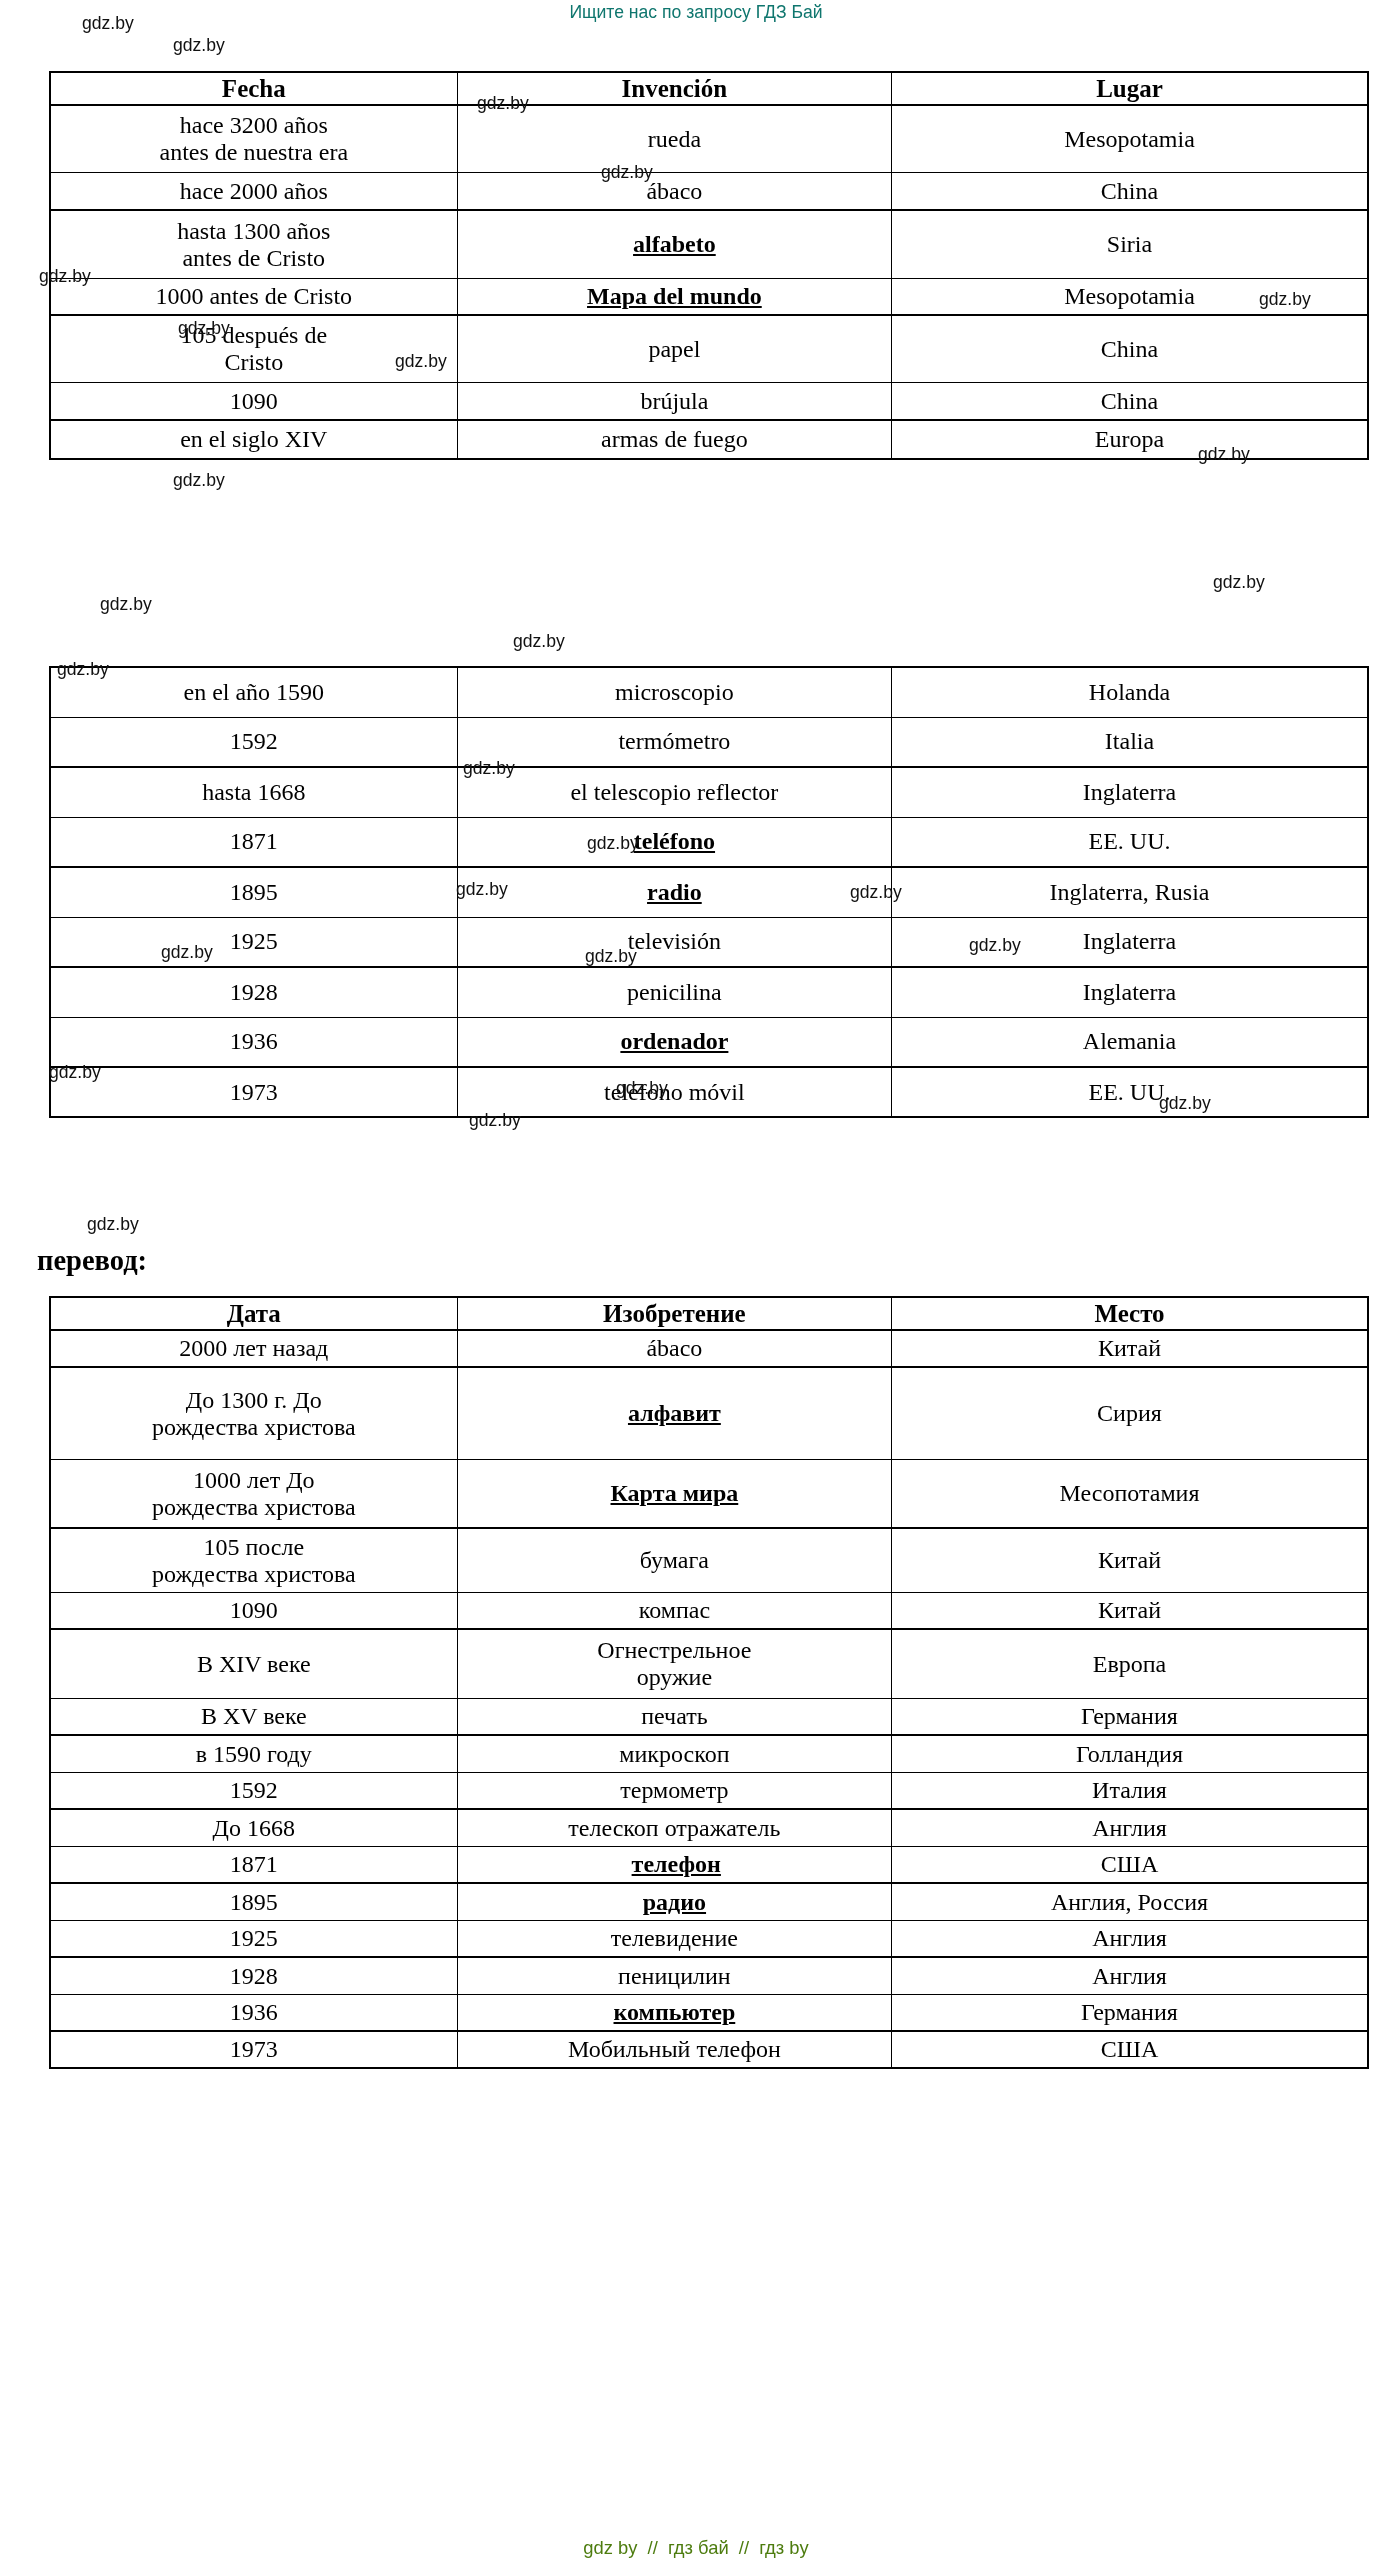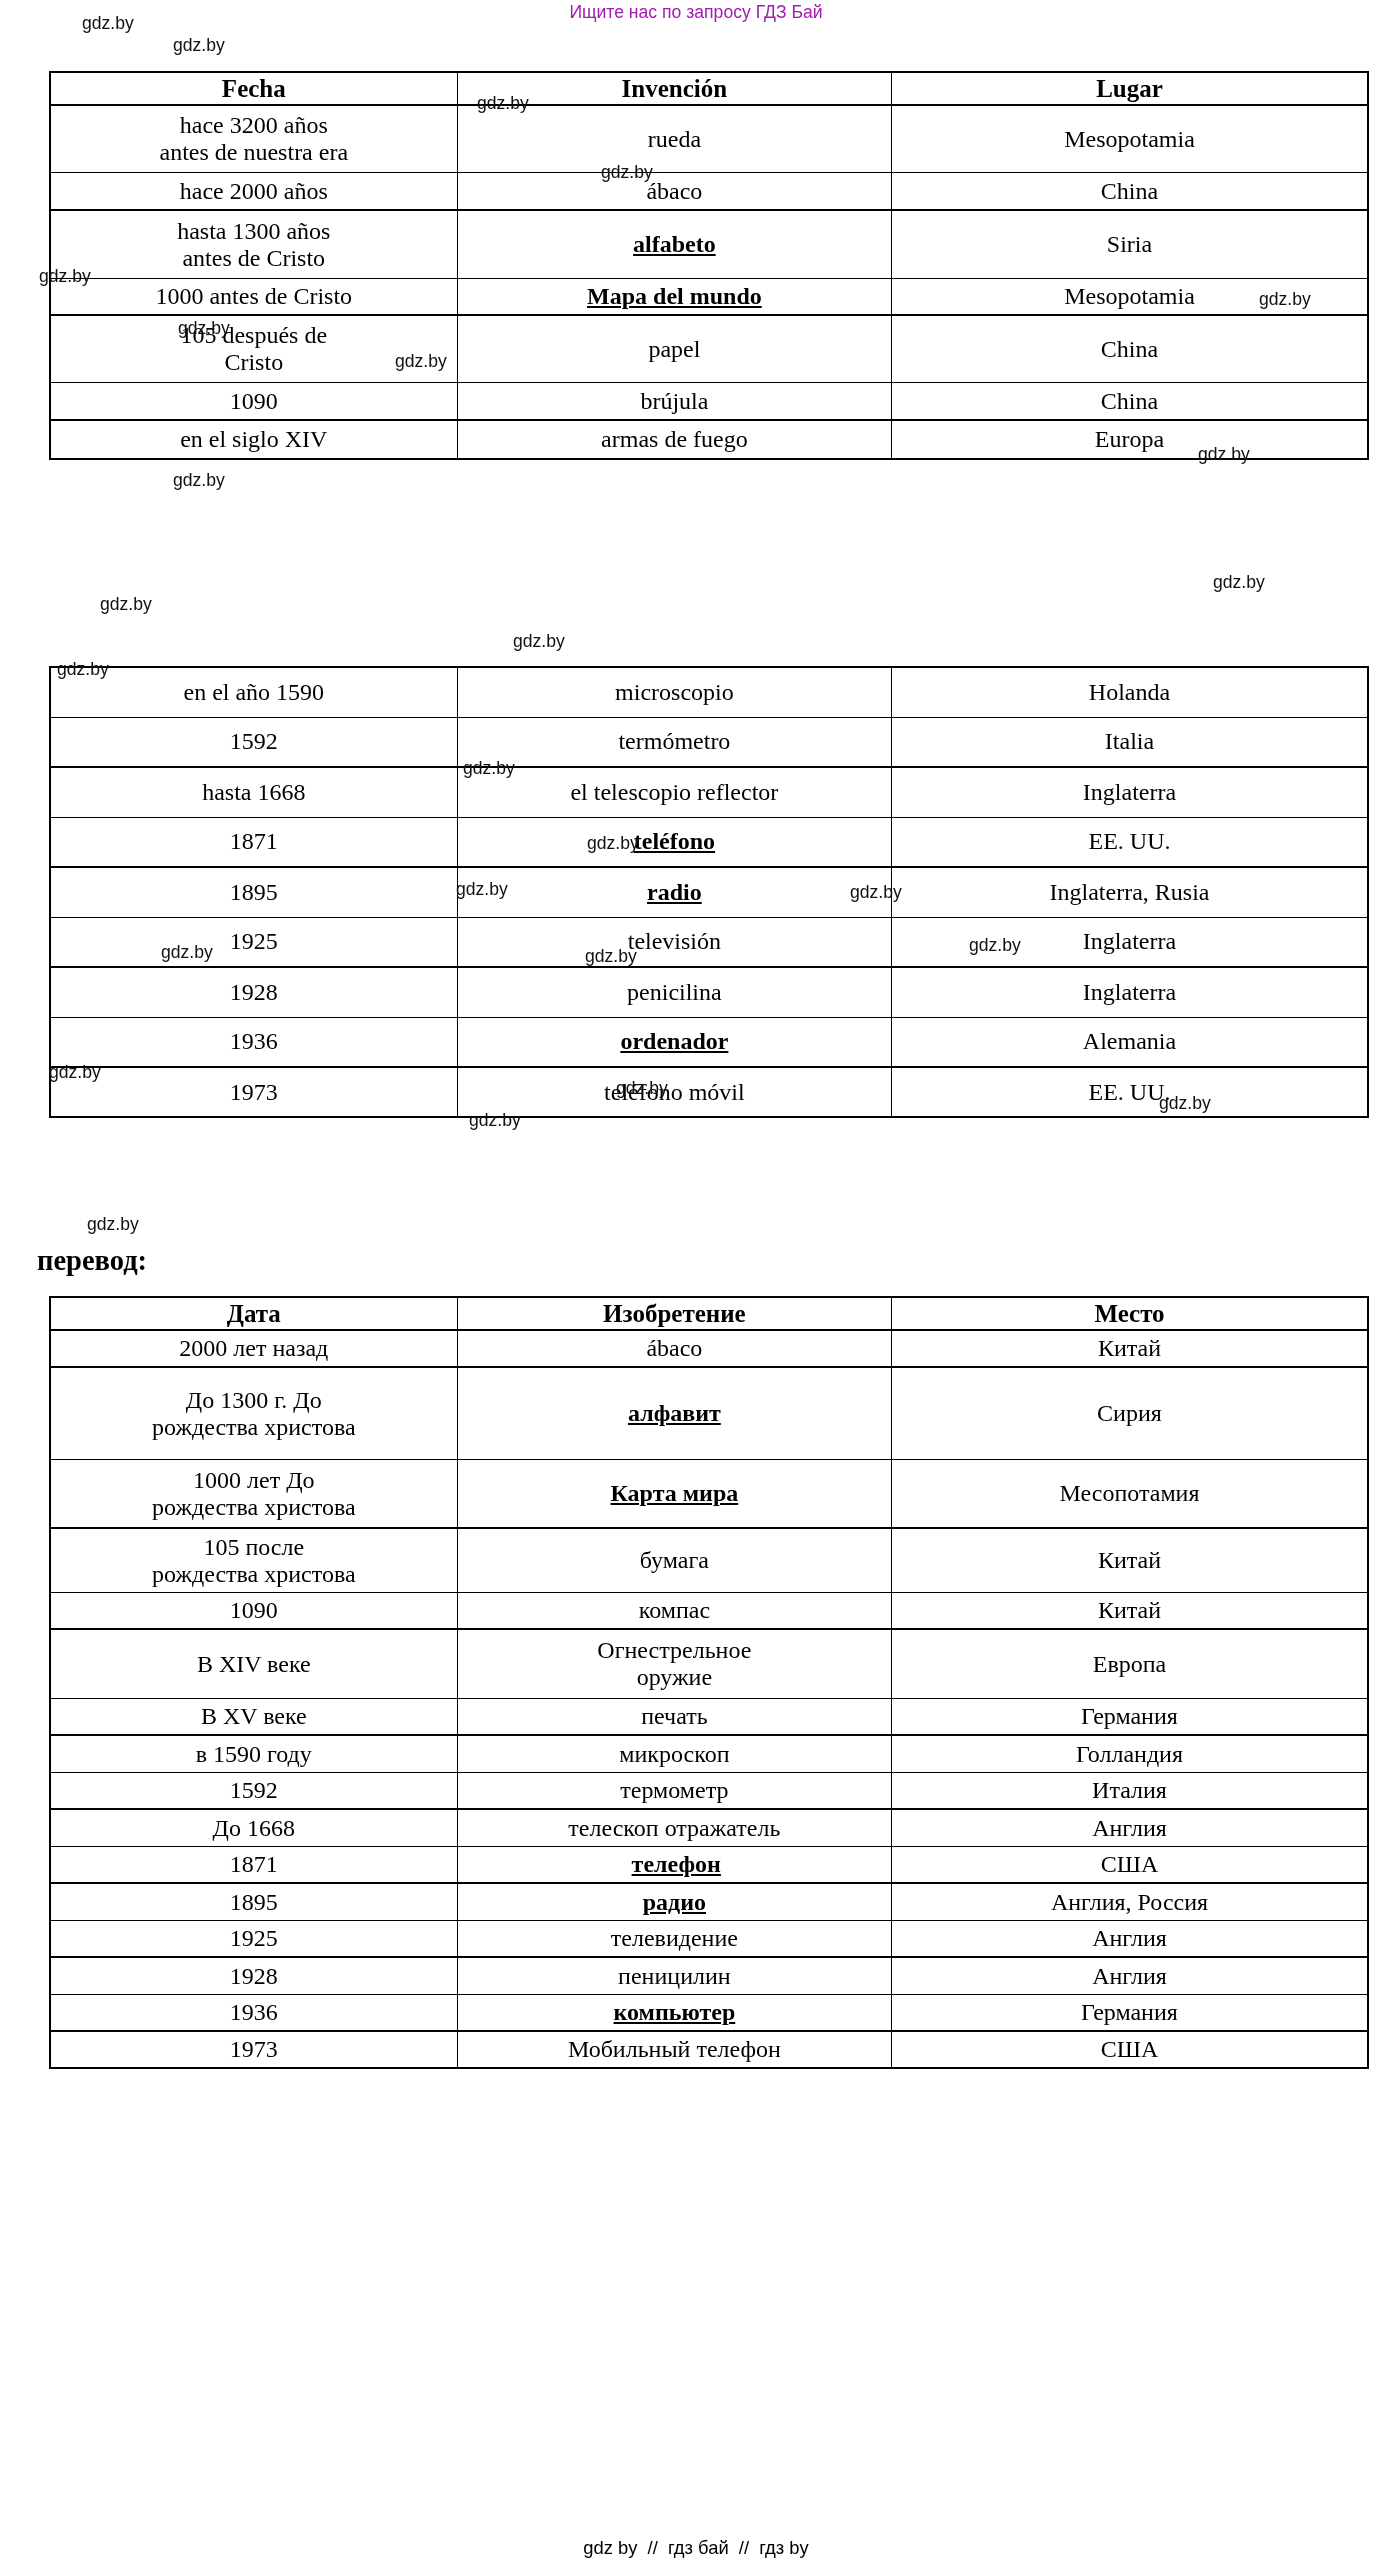--- a/index.html
+++ b/index.html
@@ -22,35 +22,35 @@
     height: 2576px;
   }
 
   
   .promo-line {
     position: absolute;
     top: 1.7px;
     left: 0;
     width: 1392px;
     text-align: center;
-    color: #a21caf;
+    color: #0f766e;
     font-family: "Liberation Sans", "DejaVu Sans", sans-serif;
     font-size: 17.6px;
     letter-spacing: 0px;
     white-space: nowrap;
   }
 
   
   .footer-line {
     position: absolute;
     top: 2537px;
     left: 0;
     width: 1392px;
     text-align: center;
-    color: #000000;
+    color: #4d7c0f;
     font-family: "Liberation Sans", "DejaVu Sans", sans-serif;
     font-size: 18.4px;
     white-space: nowrap;
   }
   .footer-sep { padding: 0 5px; }
 
   
   .wm {
     position: absolute;
     font-family: "Liberation Sans", "DejaVu Sans", sans-serif;

